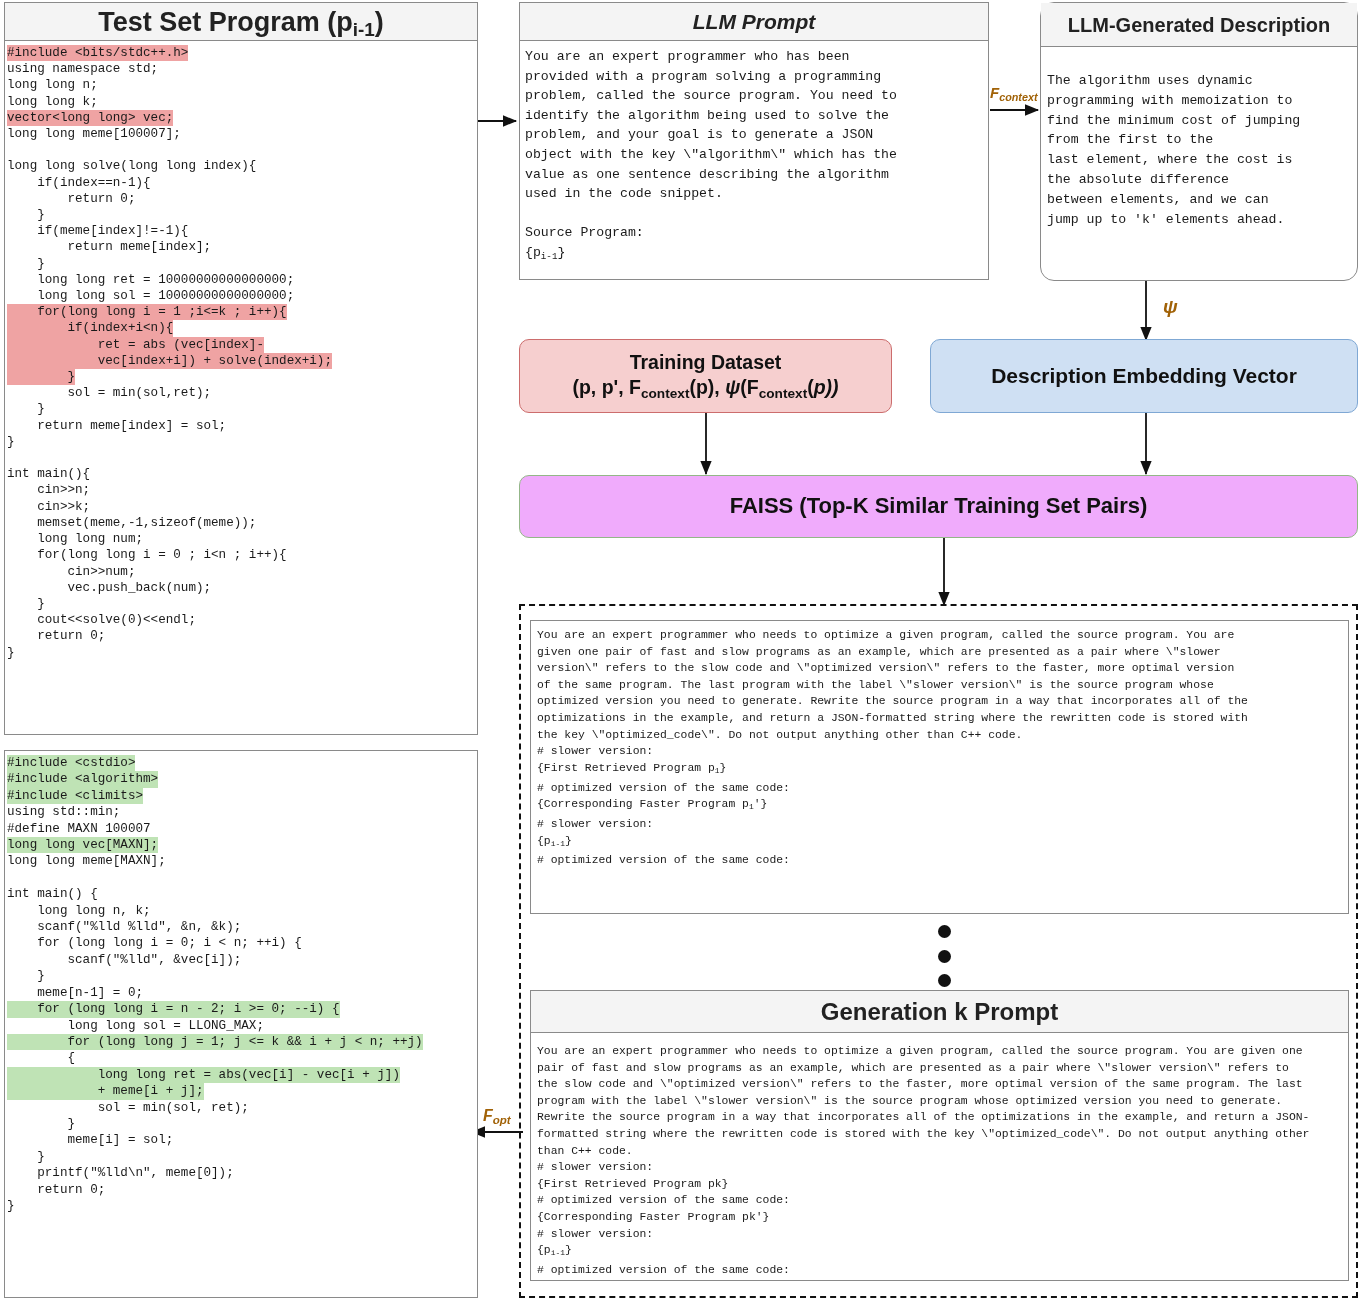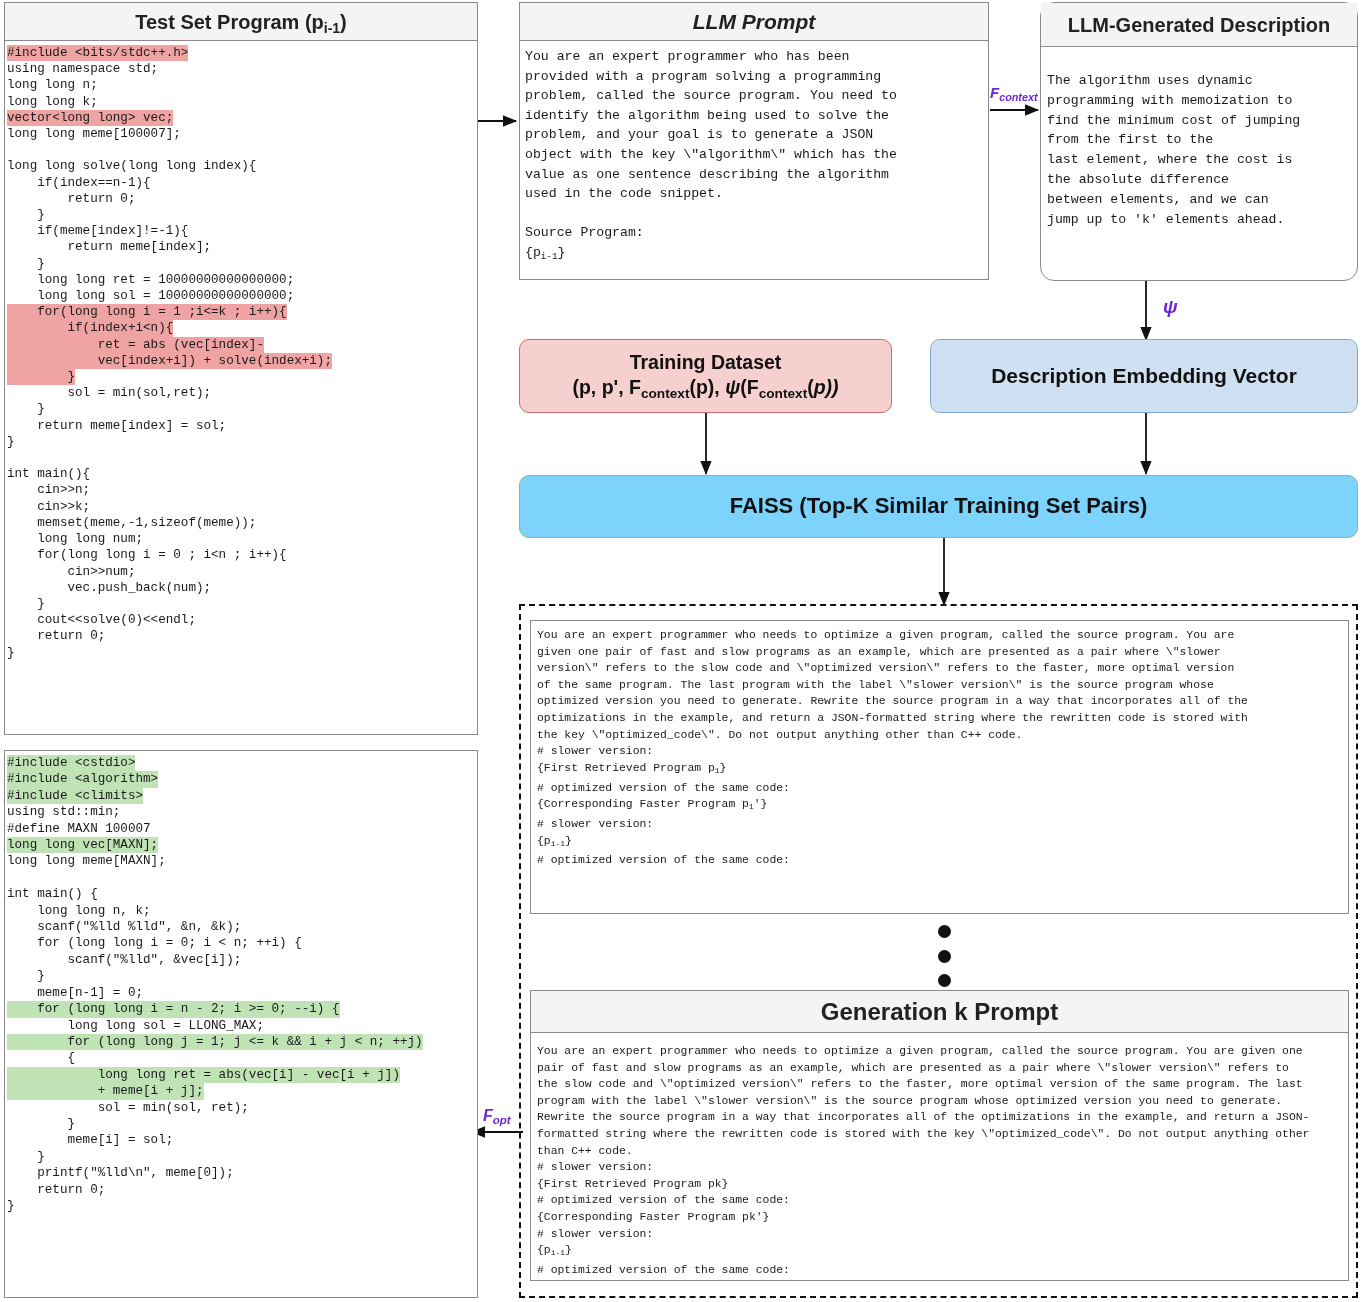--- a/index.html
+++ b/index.html
@@ -36,28 +36,28 @@
   
   .node{
     position:absolute;box-sizing:border-box;
     border-radius:10px;
     display:flex;align-items:center;justify-content:center;
     text-align:center;font-weight:bold;color:#111;
     line-height:1.28;
   }
   .node-red{background:#f6cfcf;border:1.6px solid #cc6d6d;}
   .node-blue{background:#cfe0f3;border:1.6px solid #7fa8d4;}
-  .node-green{background:#7dd3fc;border:1.6px solid #93b788;}
+  .node-green{background:#f0abfc;border:1.6px solid #93b788;}
 
   
   svg.arrows{position:absolute;left:0;top:0;width:1362px;height:1302px;pointer-events:none;}
 
   .arrow-label{
     position:absolute;font-style:italic;font-weight:bold;
-    color:#6d28d9;white-space:nowrap;
+    color:#a16207;white-space:nowrap;
   }
   .arrow-label sub{font-size:.72em;}
 
   
   .dashed-wrap{
     position:absolute;box-sizing:border-box;
     border:2px dashed #111;background:transparent;
   }
 
   .dots{position:absolute;display:flex;flex-direction:column;
@@ -86,21 +86,21 @@
   <line x1="706" y1="412" x2="706" y2="474" stroke="#111" stroke-width="1.8" marker-end="url(#ah)"></line>
 
   <line x1="1146" y1="412" x2="1146" y2="474" stroke="#111" stroke-width="1.8" marker-end="url(#ah)"></line>
 
   <line x1="944" y1="538" x2="944" y2="605" stroke="#111" stroke-width="1.8" marker-end="url(#ah)"></line>
 
   <line x1="523" y1="1132" x2="472" y2="1132" stroke="#111" stroke-width="1.8" marker-end="url(#ah)"></line>
 </svg>
 
 <div class="box panel" style="left:4px;top:2px;width:474px;height:733px;">
-  <div class="panel-hd" style="height:38px;line-height:38px;font-size:20px;text-align:center;">
+  <div class="panel-hd" style="height:38px;line-height:38px;font-size:27px;text-align:center;">
     <span>Test Set Program (p</span><sub>i-1</sub><span>)</span>
   </div>
   <div class="panel-bd code" id="tsp-code" style="padding:4px 0 0 2px;font-size:12.6px;line-height:16.2px;"><div><div class="code hl-red" style="display: inline-block; min-width: 0px;">#include &lt;bits/stdc++.h&gt;</div></div><div class="code">using namespace std;</div><div class="code">long long n;</div><div class="code">long long k;</div><div><div class="code hl-red" style="display: inline-block; min-width: 0px;">vector&lt;long long&gt; vec;</div></div><div class="code">long long meme[100007];</div><div class="code">&nbsp;</div><div class="code">long long solve(long long index){</div><div class="code">    if(index==n-1){</div><div class="code">        return 0;</div><div class="code">    }</div><div class="code">    if(meme[index]!=-1){</div><div class="code">        return meme[index];</div><div class="code">    }</div><div class="code">    long long ret = 10000000000000000;</div><div class="code">    long long sol = 10000000000000000;</div><div><div class="code hl-red" style="display: inline-block; min-width: 0px;">    for(long long i = 1 ;i&lt;=k ; i++){</div></div><div><div class="code hl-red" style="display: inline-block; min-width: 0px;">        if(index+i&lt;n){</div></div><div><div class="code hl-red" style="display: inline-block; min-width: 0px;">            ret = abs (vec[index]-</div></div><div><div class="code hl-red" style="display: inline-block; min-width: 0px;">            vec[index+i]) + solve(index+i);</div></div><div><div class="code hl-red" style="display: inline-block; min-width: 0px;">        }</div></div><div class="code">        sol = min(sol,ret);</div><div class="code">    }</div><div class="code">    return meme[index] = sol;</div><div class="code">}</div><div class="code">&nbsp;</div><div class="code">int main(){</div><div class="code">    cin&gt;&gt;n;</div><div class="code">    cin&gt;&gt;k;</div><div class="code">    memset(meme,-1,sizeof(meme));</div><div class="code">    long long num;</div><div class="code">    for(long long i = 0 ; i&lt;n ; i++){</div><div class="code">        cin&gt;&gt;num;</div><div class="code">        vec.push_back(num);</div><div class="code">    }</div><div class="code">    cout&lt;&lt;solve(0)&lt;&lt;endl;</div><div class="code">    return 0;</div><div class="code">}</div></div>
 </div>
 
 <div class="box panel" style="left:4px;top:750px;width:474px;height:548px;">
   <div class="panel-bd code" id="fgp-code" style="padding:4px 0 0 2px;font-size:12.6px;line-height:16.4px;"><div><div class="code hl-green" style="display: inline-block; min-width: 0px;">#include &lt;cstdio&gt;</div></div><div><div class="code hl-green" style="display: inline-block; min-width: 0px;">#include &lt;algorithm&gt;</div></div><div><div class="code hl-green" style="display: inline-block; min-width: 0px;">#include &lt;climits&gt;</div></div><div class="code">using std::min;</div><div class="code">#define MAXN 100007</div><div><div class="code hl-green" style="display: inline-block; min-width: 0px;">long long vec[MAXN];</div></div><div class="code">long long meme[MAXN];</div><div class="code">&nbsp;</div><div class="code">int main() {</div><div class="code">    long long n, k;</div><div class="code">    scanf("%lld %lld", &amp;n, &amp;k);</div><div class="code">    for (long long i = 0; i &lt; n; ++i) {</div><div class="code">        scanf("%lld", &amp;vec[i]);</div><div class="code">    }</div><div class="code">    meme[n-1] = 0;</div><div><div class="code hl-green" style="display: inline-block; min-width: 0px;">    for (long long i = n - 2; i &gt;= 0; --i) {</div></div><div class="code">        long long sol = LLONG_MAX;</div><div><div class="code hl-green" style="display: inline-block; min-width: 0px;">        for (long long j = 1; j &lt;= k &amp;&amp; i + j &lt; n; ++j)</div></div><div class="code">        {</div><div><div class="code hl-green" style="display: inline-block; min-width: 0px;">            long long ret = abs(vec[i] - vec[i + j])</div></div><div><div class="code hl-green" style="display: inline-block; min-width: 0px;">            + meme[i + j];</div></div><div class="code">            sol = min(sol, ret);</div><div class="code">        }</div><div class="code">        meme[i] = sol;</div><div class="code">    }</div><div class="code">    printf("%lld\n", meme[0]);</div><div class="code">    return 0;</div><div class="code">}</div></div>
 </div>
 
 <div class="box panel" style="left:519px;top:2px;width:470px;height:278px;">

